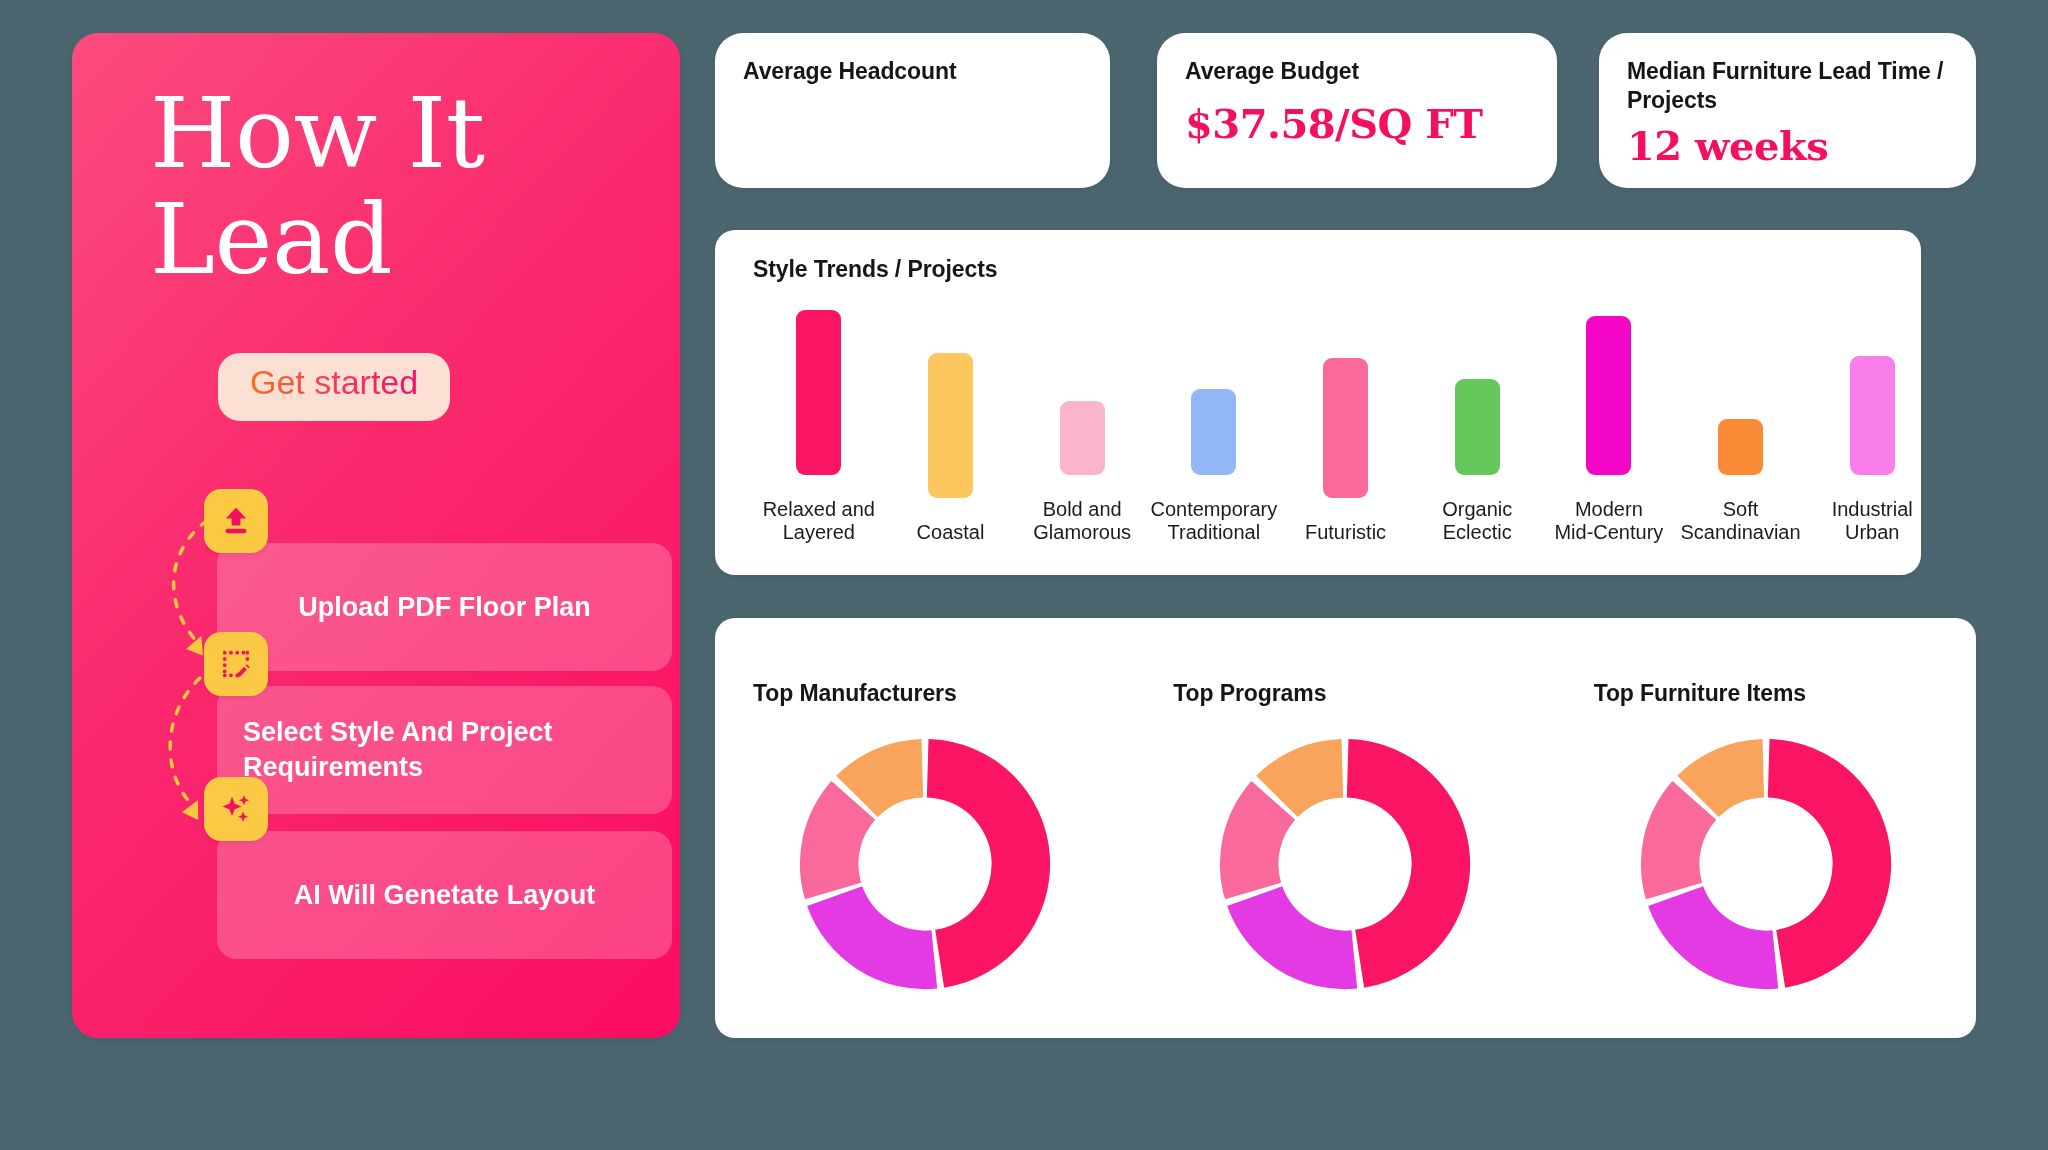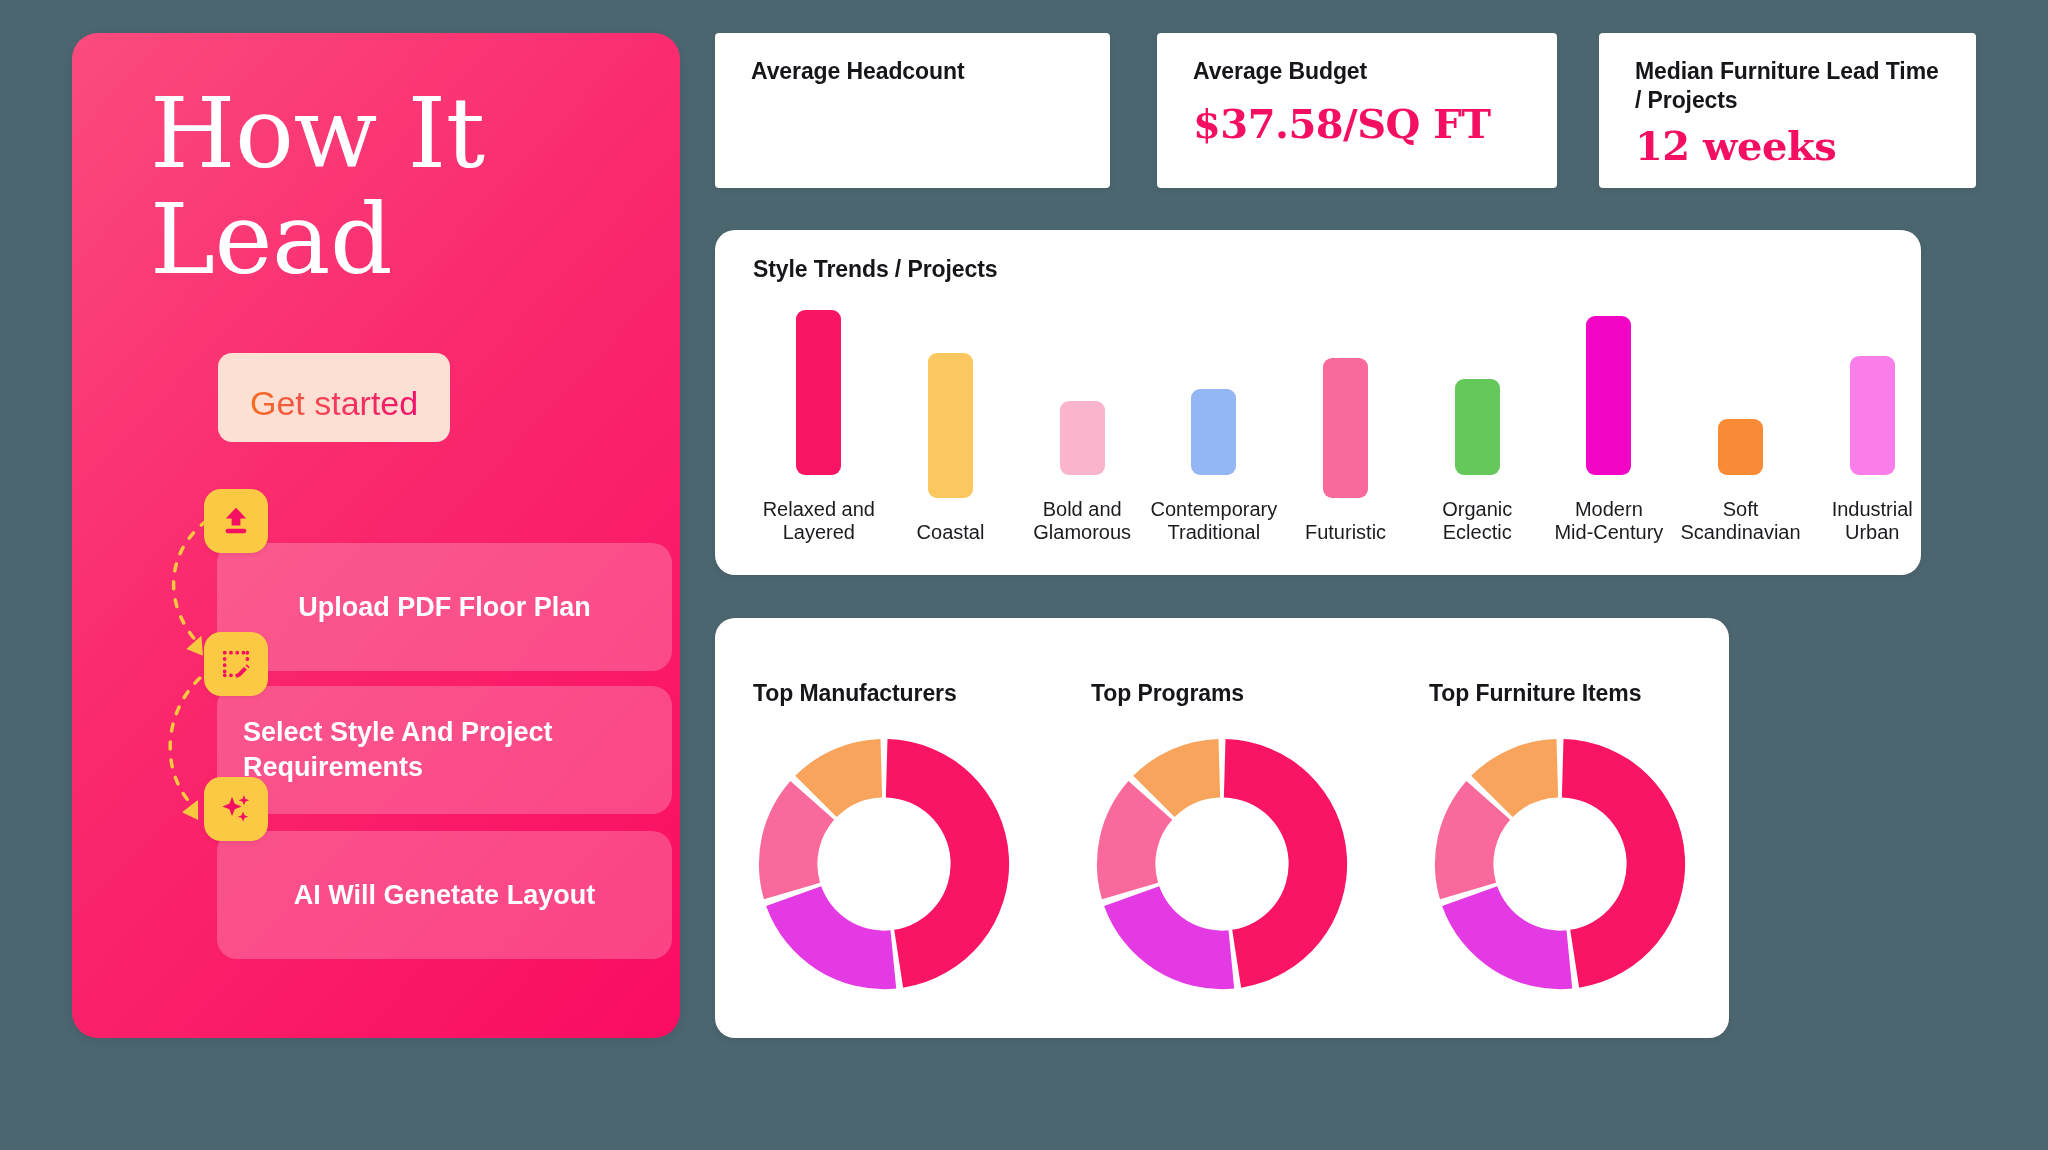--- a/index.html
+++ b/index.html
@@ -25,22 +25,22 @@
     width: 430px;
     font-family: "DejaVu Serif", serif;
     font-weight: 400;
     font-size: 98px;
     line-height: 1.08;
     color: #ffffff;
     letter-spacing: -0.5px;
   }
   .cta {
     position: absolute; left: 146px; top: 320px;
-    padding: 31px 32px 19px;
-    border-radius: 14px;
+    padding: 10px 32px 19px;
+    border-radius: 22px;
     background: #fce0d3;
     border: none;
     cursor: pointer;
     text-align: center;
   }
   .cta-label {
     display: block;
     font-size: 34px;
     font-weight: 500;
     background: linear-gradient(92deg, #f4701f 0%, #f43a5e 52%, #f20f6a 100%);
@@ -93,23 +93,23 @@
   }
   #step-0 { top: 480px; }
   #step-1 { top: 623px; }
   #step-2 { top: 768px; }
 
   
   .kpi {
     position: absolute;
     height: 155px;
     background: #ffffff;
-    border-radius: 4px;
+    border-radius: 28px;
     box-shadow: 0 2px 7px rgba(0,0,0,0.09);
-    padding: 24px 36px 0;
+    padding: 24px 28px 0;
   }
   #kpi-0 { left: 715px; top: 33px; width: 395px; }
   #kpi-1 { left: 1157px; top: 33px; width: 400px; }
   #kpi-2 { left: 1599px; top: 33px; width: 377px; }
   .kpi-title {
     font-size: 23px;
     font-weight: 700;
     color: #16161a;
     line-height: 1.28;
     letter-spacing: -0.1px;
@@ -126,21 +126,21 @@
   #kpi-2 .kpi-value { margin-top: 6px; }
 
   
   .panel {
     position: absolute;
     background: #ffffff;
     border-radius: 20px;
     box-shadow: 0 2px 7px rgba(0,0,0,0.09);
   }
   #panel-bars { left: 715px; top: 230px; width: 1206px; height: 345px; }
-  #panel-donuts { left: 715px; top: 618px; width: 1014px; height: 420px; }
+  #panel-donuts { left: 715px; top: 618px; width: 1261px; height: 420px; }
 
   .panel-title {
     position: absolute; left: 38px; top: 26px;
     font-size: 23px; font-weight: 700; color: #16161a;
     letter-spacing: -0.1px;
   }
 
   
   .bars {
     position: absolute; left: 38px; top: 70px;

